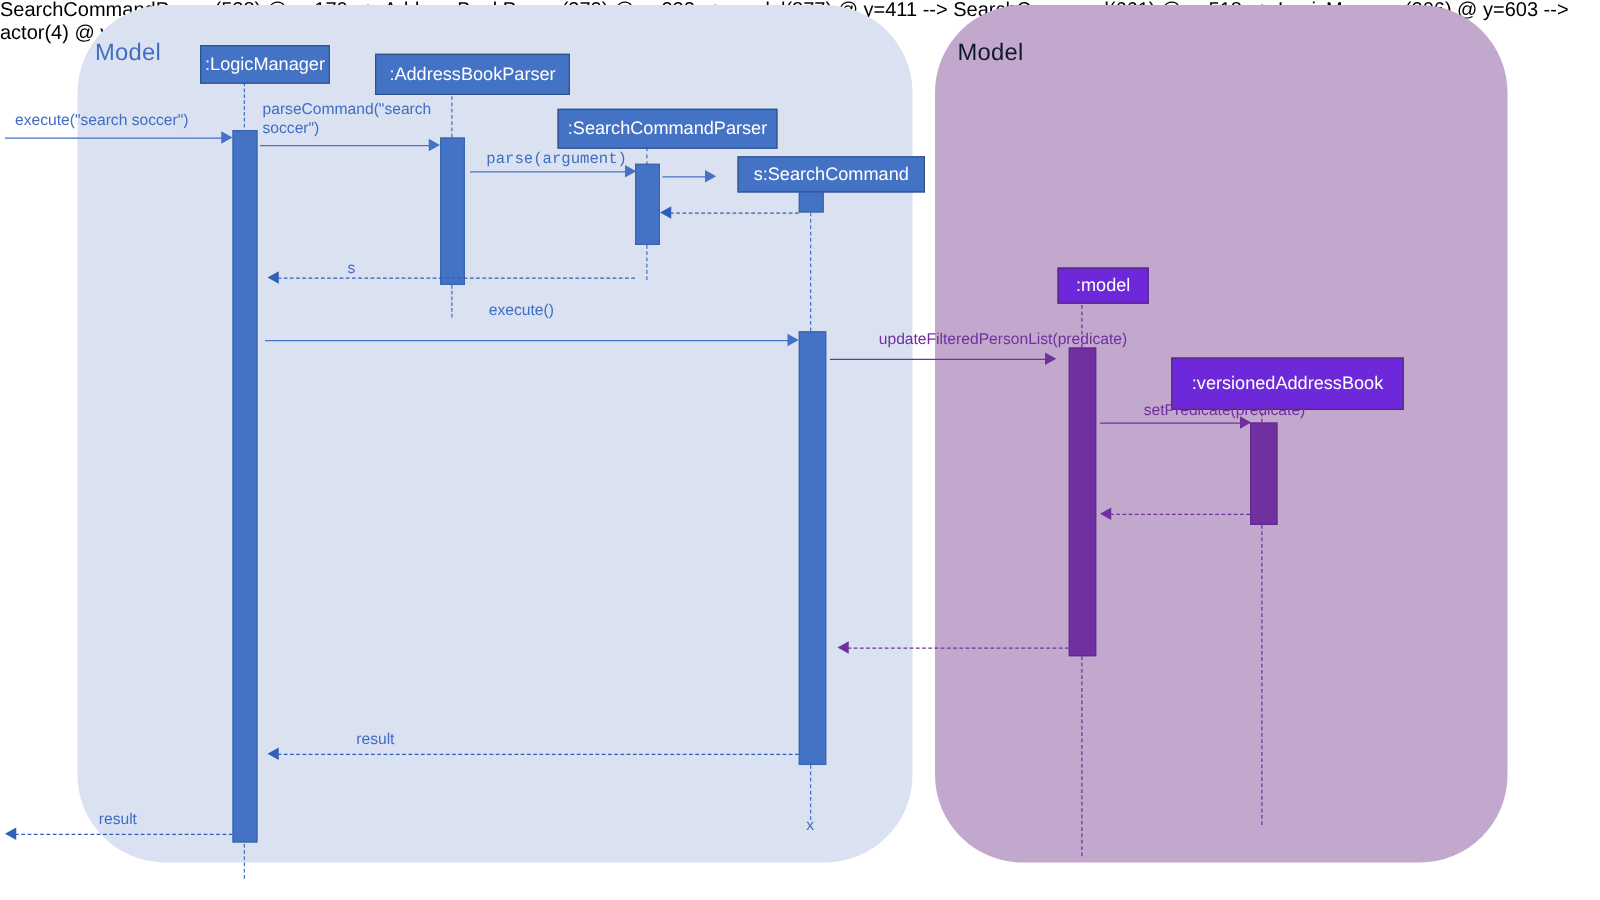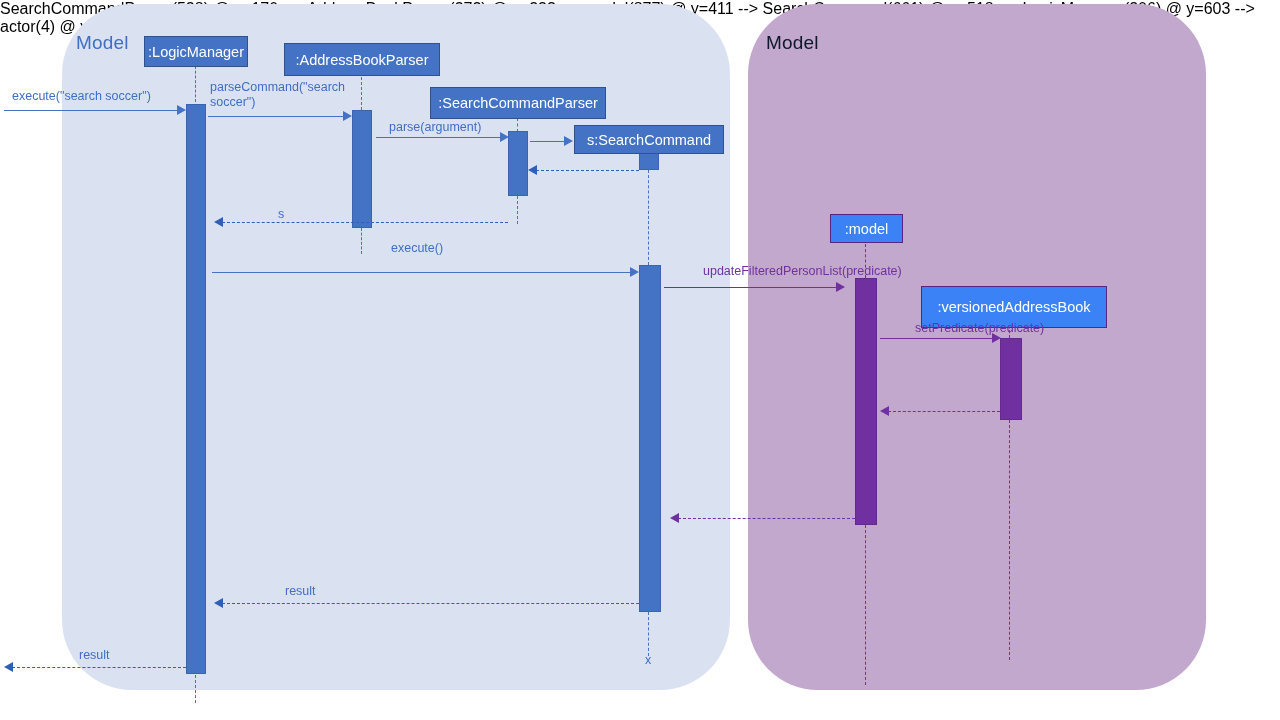--- a/index.html
+++ b/index.html
@@ -53,27 +53,28 @@
   .lifeline-box {
     position: absolute;
     box-sizing: border-box;
     display: flex;
     align-items: center;
     justify-content: center;
     color: #ffffff;
     font-size: 14.5px;
     white-space: nowrap;
     padding: 0 11px;
+    margin-left: 16px;
   }
   .lifeline-box.blue {
     background: #4472c4;
     border: 1.4px solid #2f528f;
   }
   .lifeline-box.purple {
-    background: #3b82f6;
+    background: #6d28d9;
     border: 1.4px solid #5a2580;
   }
   .lifeline-dash {
     position: absolute;
     width: 0;
     border-left: 1.6px dashed #4472c4;
   }
   .lifeline-dash.purple {
     border-left-color: #7030a0;
   }
@@ -199,21 +200,21 @@
 
   
   <div class="msg-line solid-blue" style="left:208px; top:116px; width:137px;"></div>
   <div class="arrowhead right-blue" style="left:343px; top:111px;"></div>
   <div class="msg-label blue" style="left:210px; top:80px;">parseCommand("search
 soccer")</div>
 
   
   <div class="msg-line solid-blue" style="left:376px; top:137px; width:126px;"></div>
   <div class="arrowhead right-blue" style="left:500px; top:132px;"></div>
-  <div class="msg-label blue" style="left:389px; top:120px;">parse(argument)</div>
+  <div class="msg-label blue" style="left:389px; top:120px;font-family:Liberation Mono, monospace;">parse(argument)</div>
 
   
   <div class="msg-line solid-blue" style="left:530px; top:141px; width:36px;"></div>
   <div class="arrowhead right-blue" style="left:564px; top:136px;"></div>
 
    SearchCommandParser(528) @ y=170 --&gt;
   <div class="msg-line dash-blue" style="left:536px; top:170px; width:103px;"></div>
   <div class="arrowhead left-blue" style="left:528px; top:165px;"></div>
 
    AddressBookParser(372) @ y=222 --&gt;

